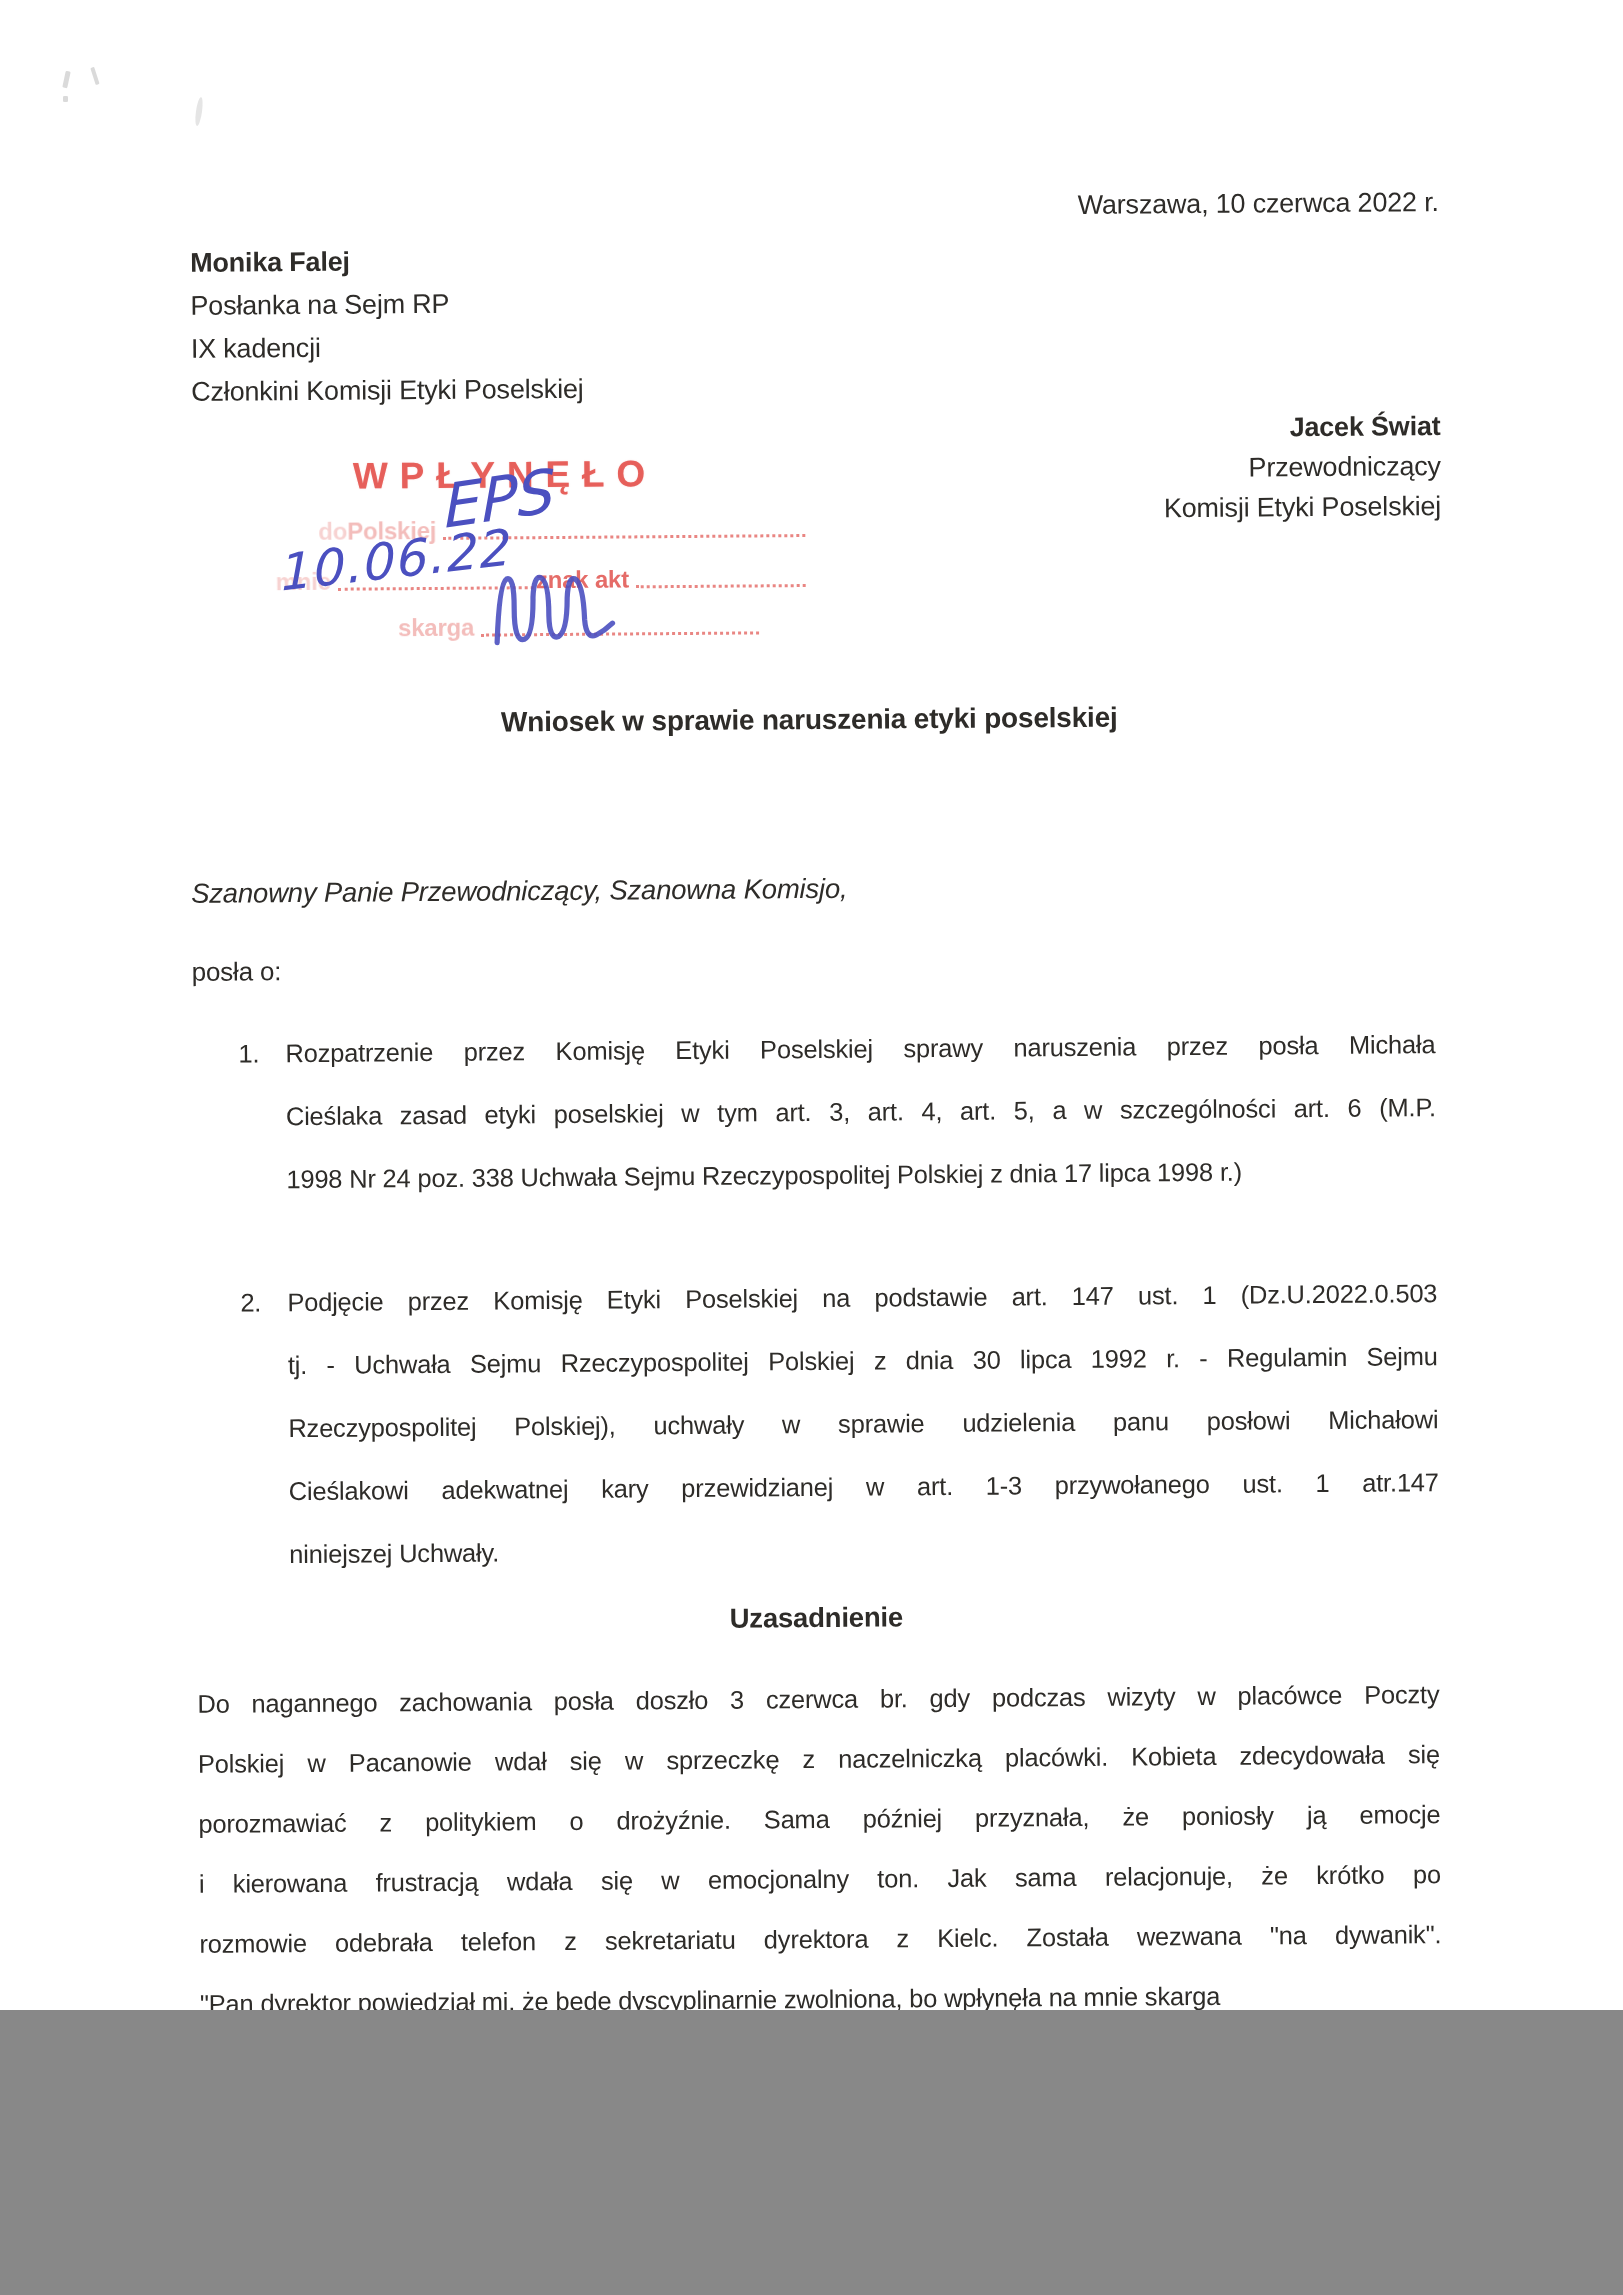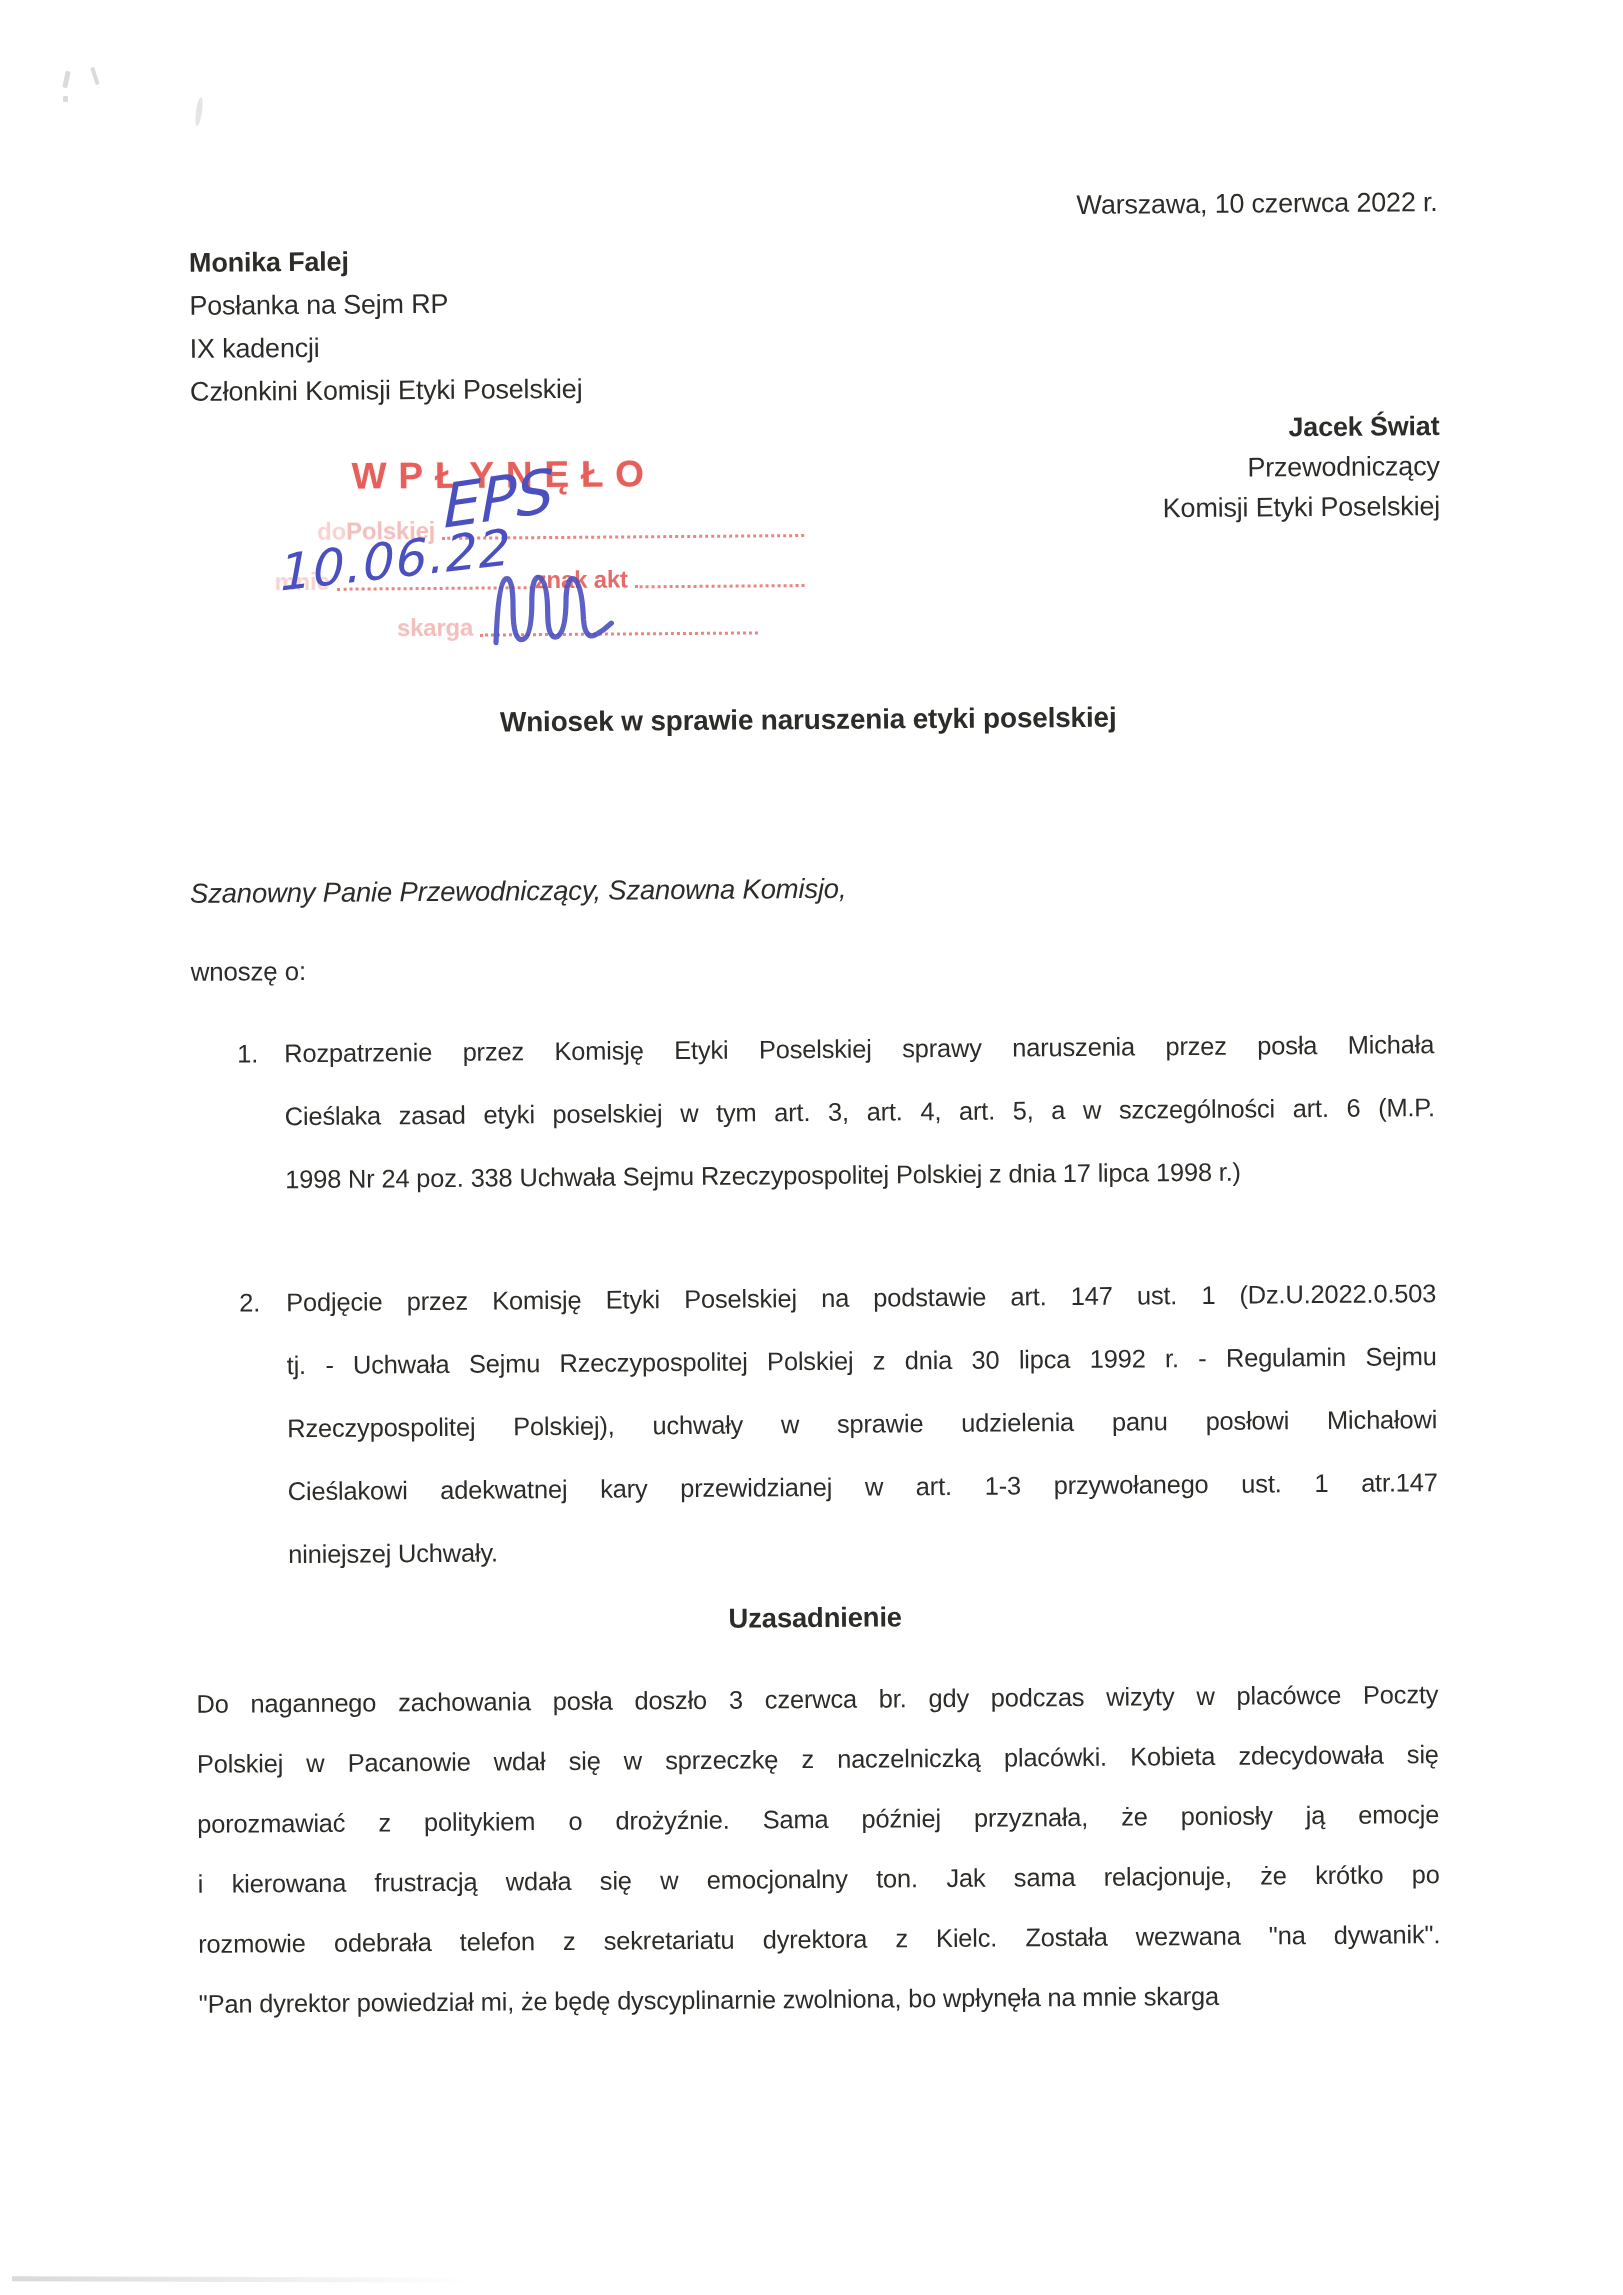--- a/index.html
+++ b/index.html
@@ -1,18 +1,18 @@
 <!DOCTYPE html>
 <html style="font-size:10.5px"><head>
 <meta charset="utf-8">
 <style>
   html,body { margin:0; padding:0; background:#888; }
   .page {
     position:relative;
-    width:1623px; height:2295px;
+    width:1623px; height:2010px;
     background:#ffffff;
     overflow:hidden;
     font-family:"Liberation Sans","DejaVu Sans",sans-serif;
     color:#2e2c29;
     font-size:25.5px;
     letter-spacing:-0.2px;
   }
   .content { position:absolute; inset:0; transform:rotate(-0.45deg); transform-origin:50% 50%; }
 
   
@@ -125,21 +125,21 @@
       <div class="ink hw-date">10.06.22</div>
 
       <svg class="hw-sign" width="144" height="92" viewBox="0 0 220 140">
         <path d="M10,120 Q20,30 32,24 Q44,20 40,70 Q36,122 52,118 Q66,114 70,55 Q74,22 84,26 Q96,32 92,85 Q90,122 104,118 Q118,112 122,60 Q126,28 136,32 Q148,40 146,95 Q146,126 162,120 Q176,114 188,104" fill="none" stroke="#4b50c0" stroke-width="8" stroke-linecap="round" stroke-linejoin="round" opacity="0.9"></path>
       </svg>
     </div>
 
     <div class="title">Wniosek w sprawie naruszenia etyki poselskiej</div>
 
     <div class="salutation">Szanowny Panie Przewodniczący, Szanowna Komisjo,</div>
-    <div class="intro">wnoszę o:</div>
+    <div class="intro">posła o:</div>
 
     <div class="requests">
       <div class="req-item">
         <div class="req-num">1.</div>
         <div class="jlines">
           <div class="jline">Rozpatrzenie przez Komisję Etyki Poselskiej sprawy naruszenia przez posła Michała</div>
           <div class="jline">Cieślaka zasad etyki poselskiej w tym art. 3, art. 4, art. 5, a w szczególności art. 6 (M.P.</div>
           <div class="jline">1998 Nr 24 poz. 338  Uchwała Sejmu Rzeczypospolitej Polskiej z dnia 17 lipca 1998 r.)</div>
         </div>
       </div>

